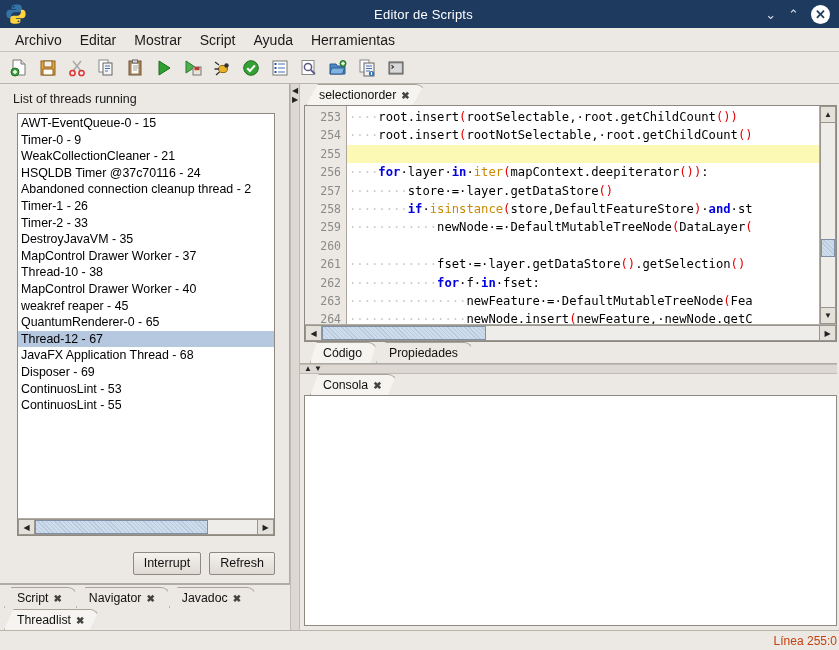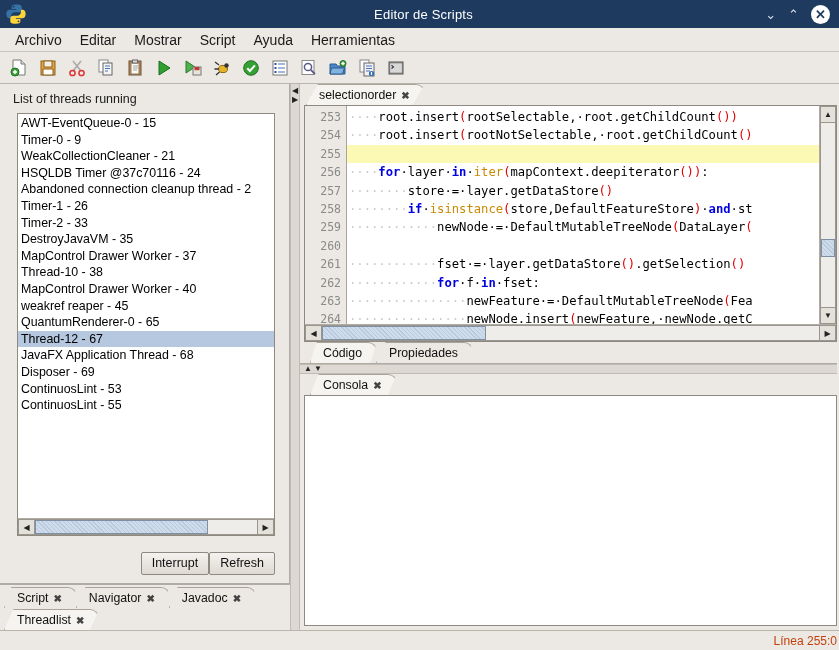--- a/index.html
+++ b/index.html
@@ -195,21 +195,21 @@
     position: absolute;
     top: 0; bottom: 0;
     background:
       repeating-linear-gradient(45deg, #b9c9de 0 1px, #cfdcec 1px 3px);
     border: 1px solid #7f8fa5;
   }
   .btn-row {
     flex: 0 0 auto;
     display: flex;
     justify-content: flex-end;
-    gap: 0;
+    gap: 8px;
     padding: 8px 14px 8px 9px;
   }
   .jbutton {
     font-size: 12.5px;
     font-family: "Liberation Sans", sans-serif;
     padding: 3px 10px 4px;
     background: linear-gradient(#f4f2ef, #dedad3);
     border: 1px solid #8e8a82;
     border-radius: 2px;
     color: #111;

